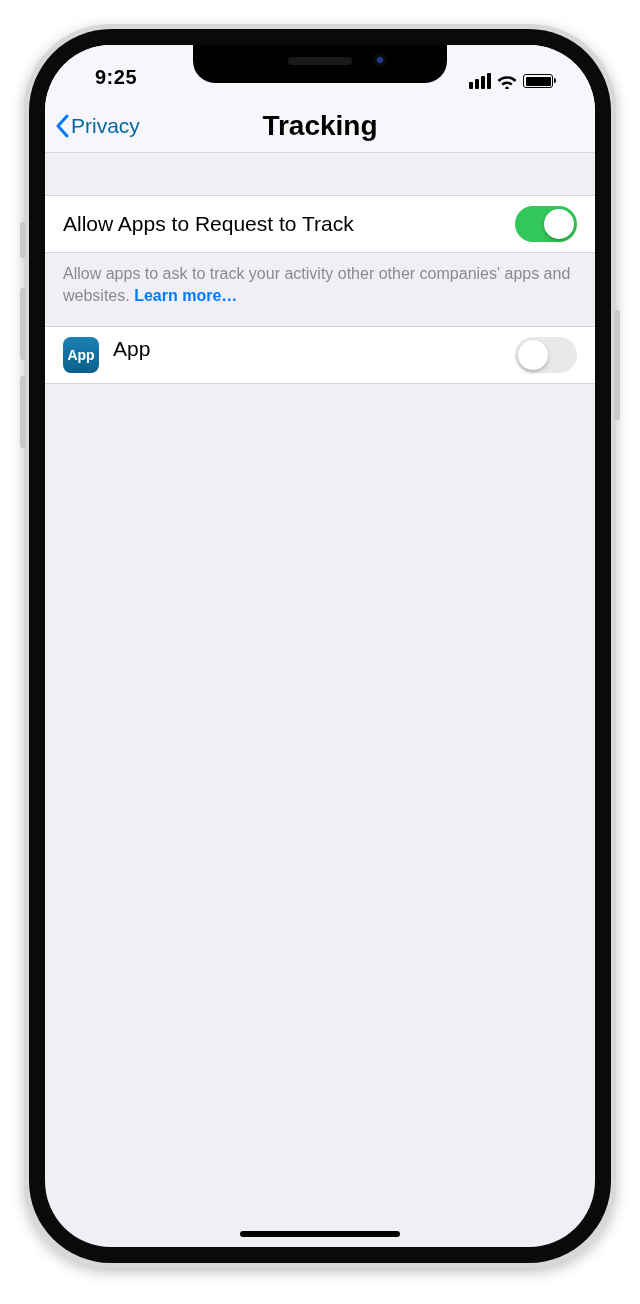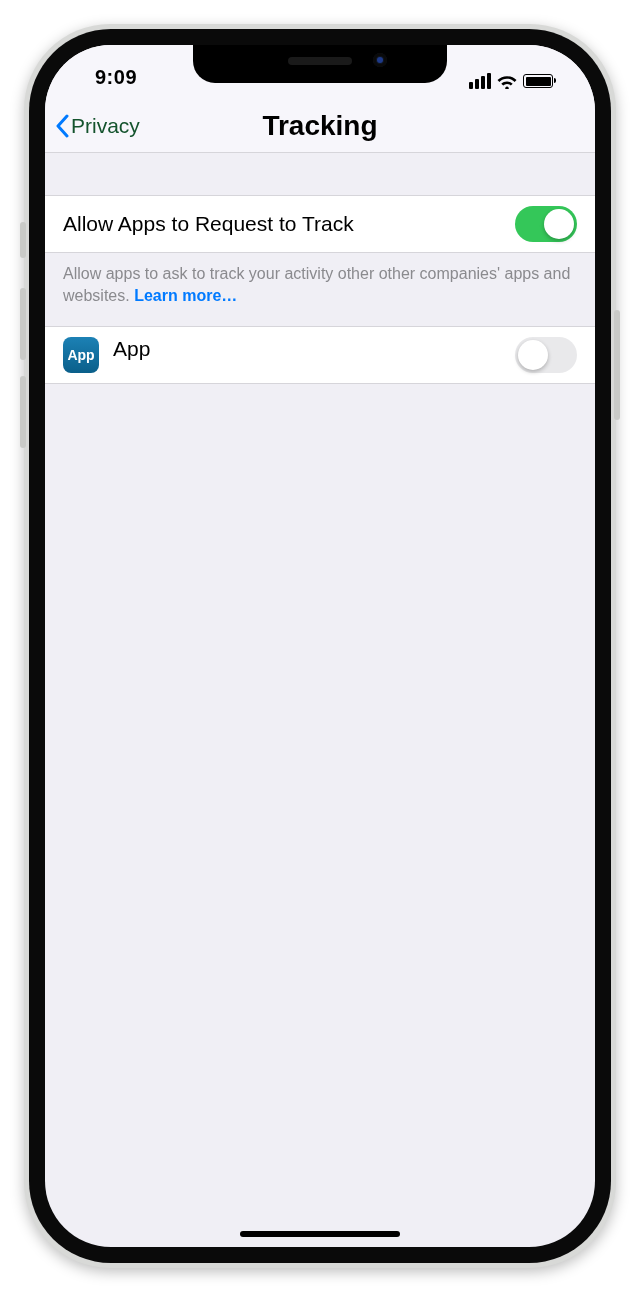--- a/index.html
+++ b/index.html
@@ -40,21 +40,21 @@
     .cell-bars span{ width:4px; background:#000; border-radius:1px;}
     .cell-bars span:nth-child(1){height:7px;} .cell-bars span:nth-child(2){height:10px;}
     .cell-bars span:nth-child(3){height:13px;} .cell-bars span:nth-child(4){height:16px;}
     .wifi-ic{width:20px;height:16px;}
     .batt { width:30px; height:14px; border:1.5px solid #000; border-radius:3px; position:relative; }
     .batt::after{content:"";position:absolute;right:-4px;top:3px;width:2.5px;height:5px;background:#000;border-radius:0 2px 2px 0;}
     .batt-fill{position:absolute;inset:1.5px;background:#000;border-radius:1px;}
     
     .navbar { height:54px; background:#f7f6fb; border-bottom:1px solid #d6d5da; position:relative; display:flex; align-items:center; justify-content:center;}
     .nav-title { font-size:28px; font-weight:600; }
-    .nav-back  { position:absolute; left:10px; top:0; height:100%; display:flex; align-items:center; gap:2px; color:#14532d; font-size:21px; }
+    .nav-back  { position:absolute; left:10px; top:0; height:100%; display:flex; align-items:center; gap:2px; color:#0369a1; font-size:21px; }
     .chev { width:14px; height:24px; }
     
     .content { background:#f0eff5; }
     .gap     { height:42px; }
     .row {
       background:#fff; border-top:1px solid #d6d5da; border-bottom:1px solid #d6d5da;
       height:58px; display:flex; align-items:center; padding:0 18px; justify-content:space-between;gap:9px;
     }
     .row-label { font-size:21px; }
     .row-left  { display:flex; align-items:flex-start; gap:14px; }
@@ -86,21 +86,21 @@
   <span class="btn-side btn-power"></span>
   <div class="device-inner">
     <div class="screen">
 
       <div class="notch">
         <span class="speaker"></span>
         <span class="camerad"></span>
       </div>
 
       <div class="statusbar">
-        <span class="sb-time">9:09</span>
+        <span class="sb-time">9:25</span>
         <div class="sb-icons">
           <span class="cell-bars">
               <span></span>
               <span></span>
               <span></span>
               <span></span>
             </span>
           <svg class="wifi-ic" viewBox="0 0 20 16">
               <path d="M10 13.6a1.8 1.8 0 100 3.6 1.8 1.8 0 000-3.6zm0-5.2c-2.2 0-4.2.9-5.7 2.3l1.9 1.9A5.3 5.3 0 0110 11a5.3 5.3 0 013.8 1.6l1.9-1.9A8 8 0 0010 8.4zm0-5.2A13.3 13.3 0 00.5 7.1l1.9 1.9A10.6 10.6 0 0110 5.8c3 0 5.6 1.2 7.6 3.2l1.9-1.9A13.3 13.3 0 0010 3.2z" fill="#000"></path>
             </svg>

